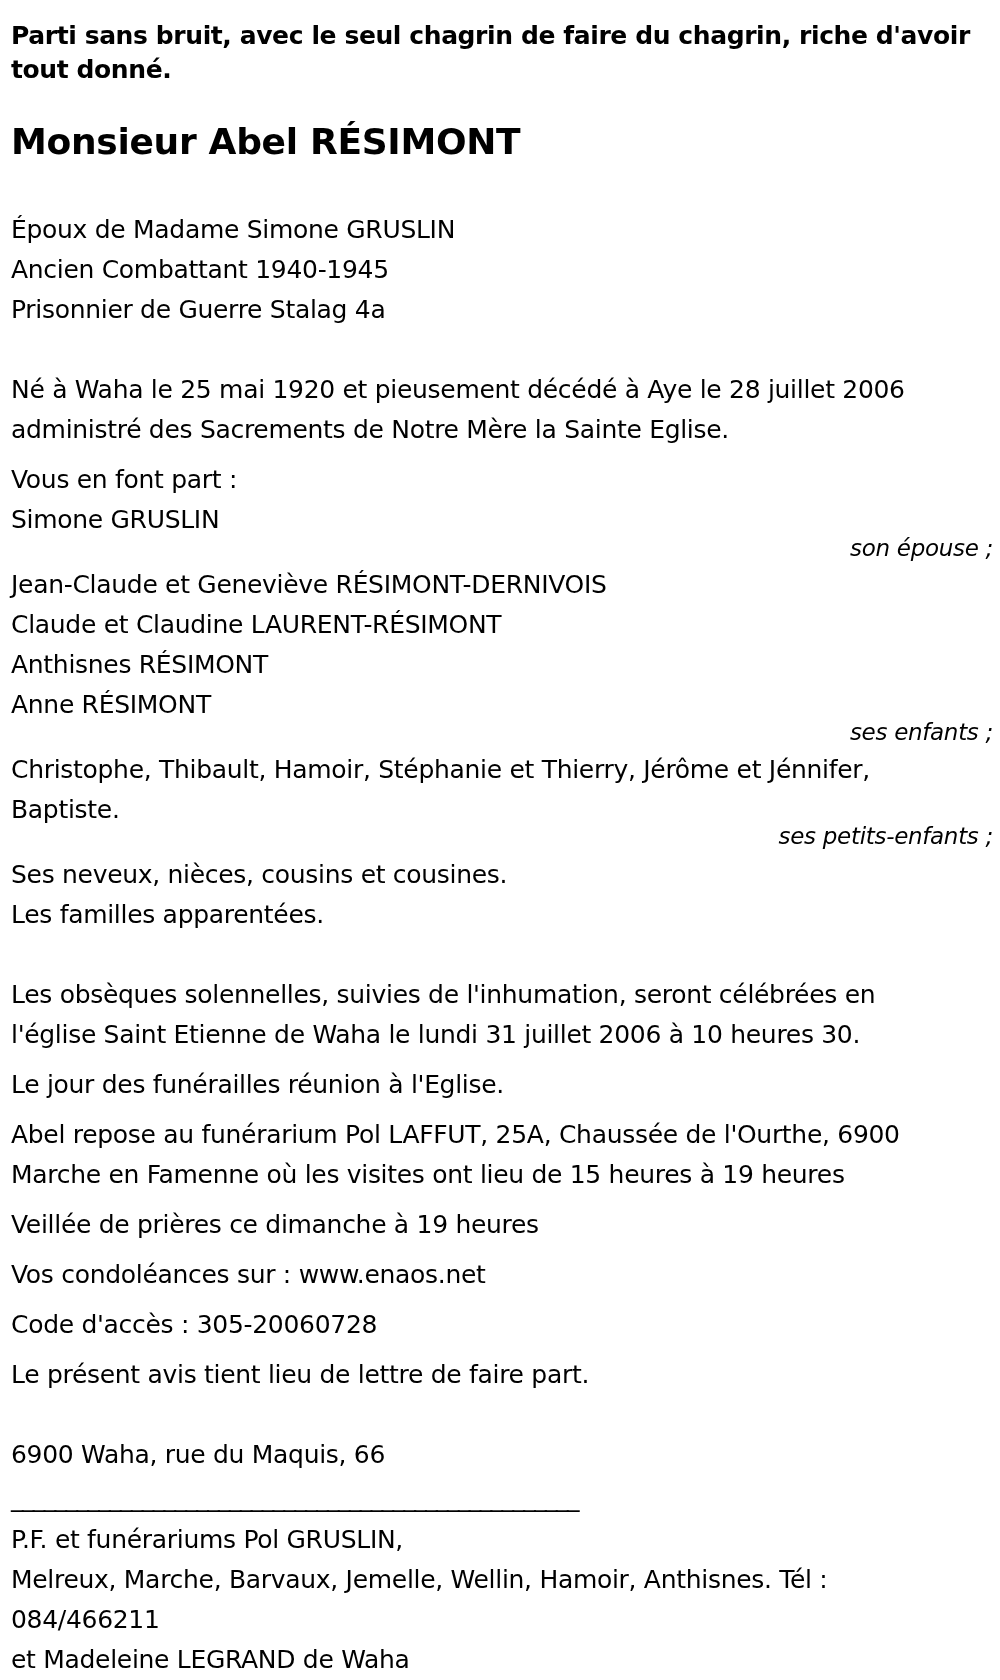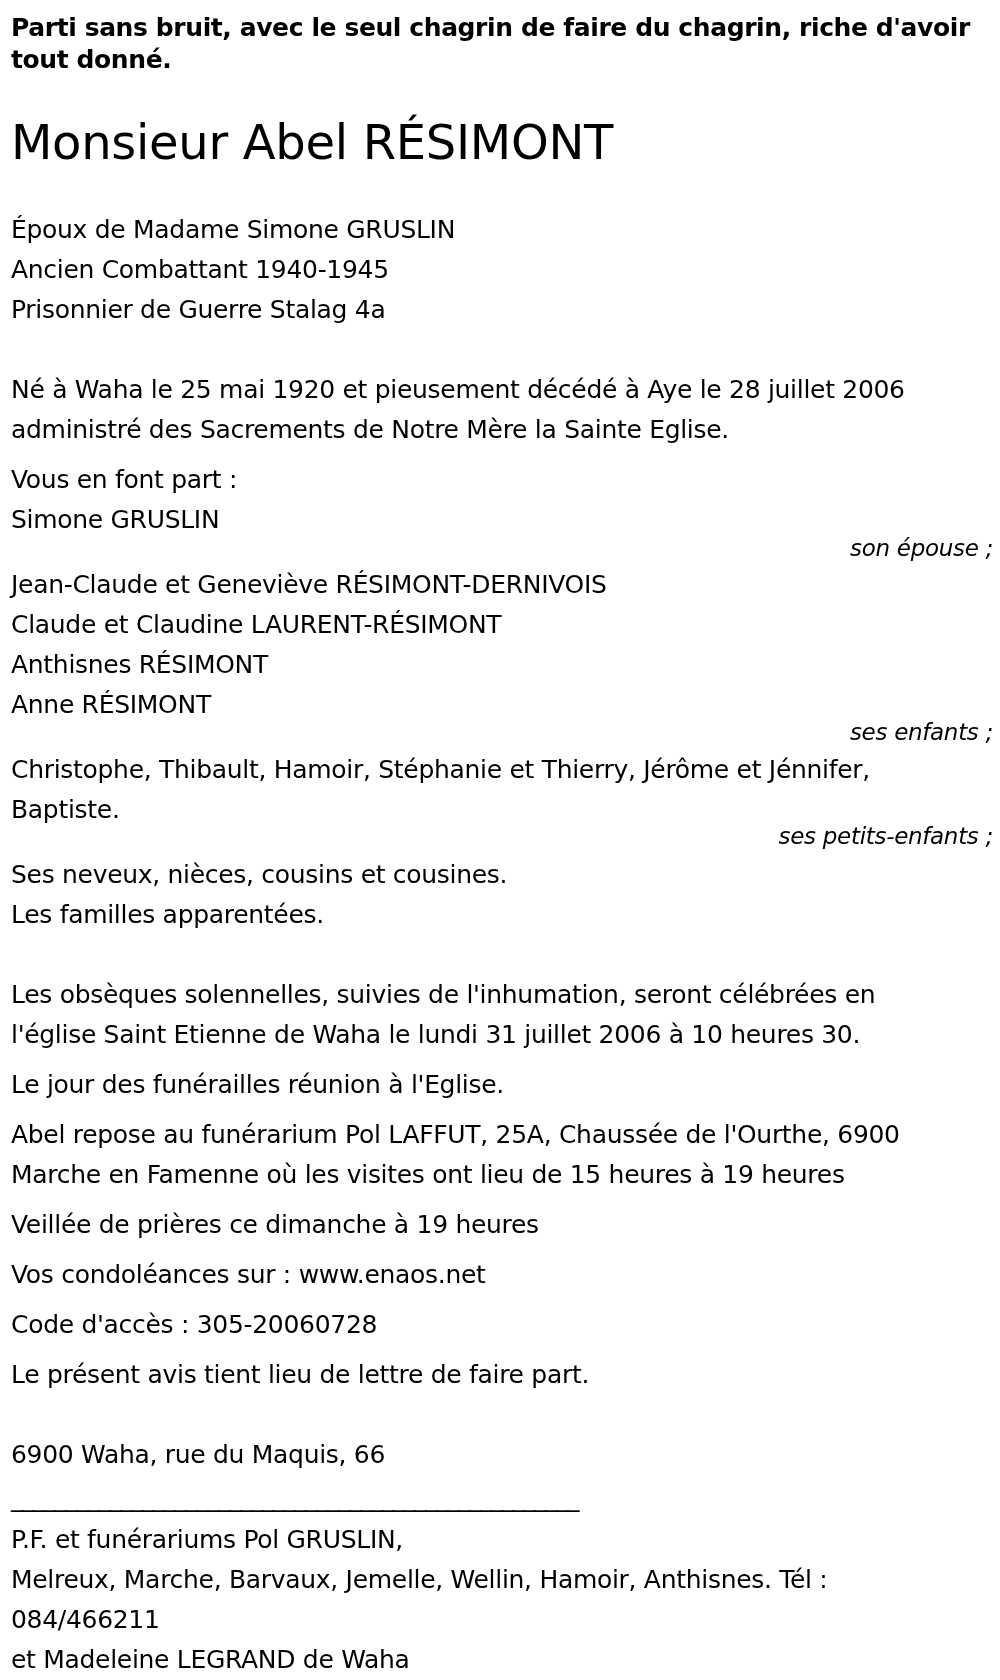--- a/index.html
+++ b/index.html
@@ -28,43 +28,43 @@
       font-size: 25px;
       line-height: 40px;
       letter-spacing: -0.3px;
     }
     .epigraph {
       font-weight: bold;
       font-size: 25px;
       letter-spacing: -0.4px;
     }
     .title {
-      font-weight: normal;
-      font-size: 48px;
+      font-weight: bold;
+      font-size: 36px;
       line-height: 48px;
       letter-spacing: -0.3px;
     }
     .role {
       left: auto;
       right: -2px;
       font-style: italic;
       font-size: 23px;
     }
     .divider {
       font-size: 25px;
       letter-spacing: -1.6px;
     }
   </style>
 </head>
 <body>
 
 <div class="doc">
 
-  <div class="line epigraph" style="top:8px">Parti sans bruit, avec le seul chagrin de faire du chagrin, riche d'avoir</div>
-  <div class="line epigraph" style="top:40px">tout donné.</div>
+  <div class="line epigraph" style="top:16px">Parti sans bruit, avec le seul chagrin de faire du chagrin, riche d'avoir</div>
+  <div class="line epigraph" style="top:50px">tout donné.</div>
 
   <div class="line title" style="top:118px">Monsieur Abel RÉSIMONT</div>
 
   <div class="line" style="top:210px">Époux de Madame Simone GRUSLIN</div>
   <div class="line" style="top:250px">Ancien Combattant 1940-1945</div>
   <div class="line" style="top:290px">Prisonnier de Guerre Stalag 4a</div>
 
   <div class="line" style="top:370px">Né à Waha le 25 mai 1920 et pieusement décédé à Aye le 28 juillet 2006</div>
   <div class="line" style="top:410px">administré des Sacrements de Notre Mère la Sainte Eglise.</div>
 

